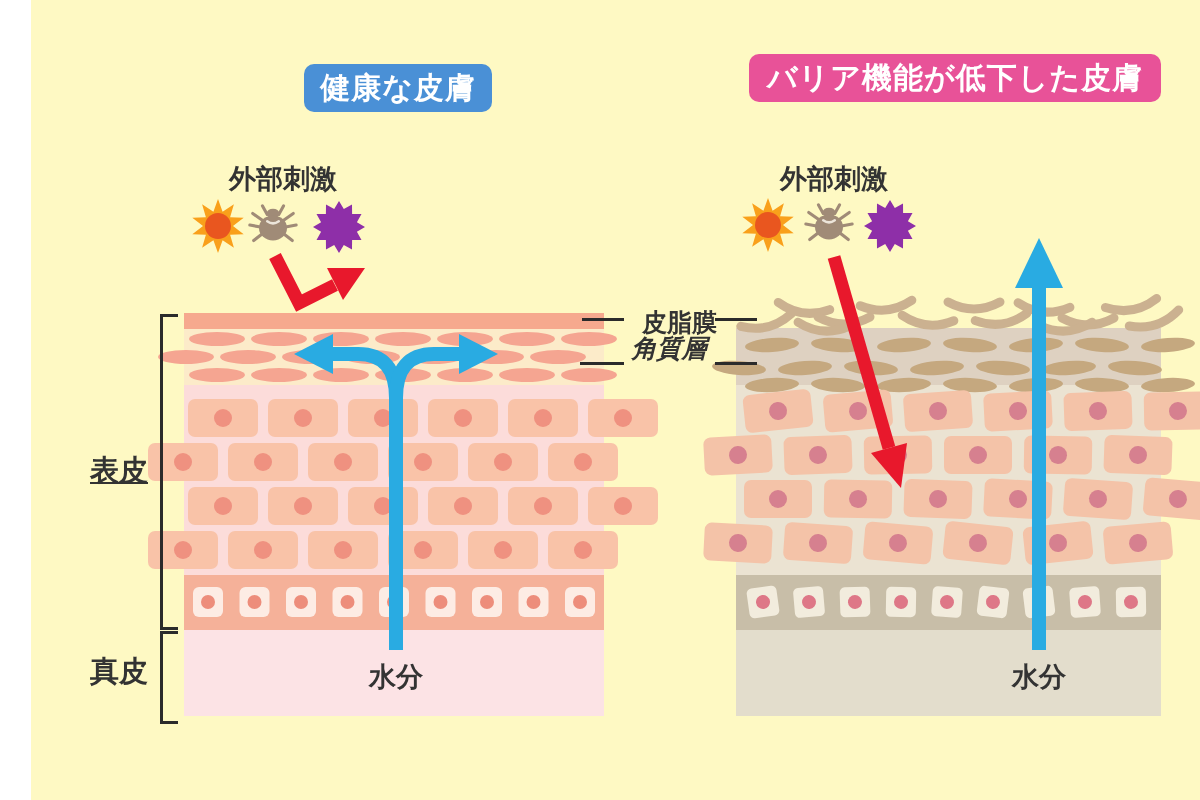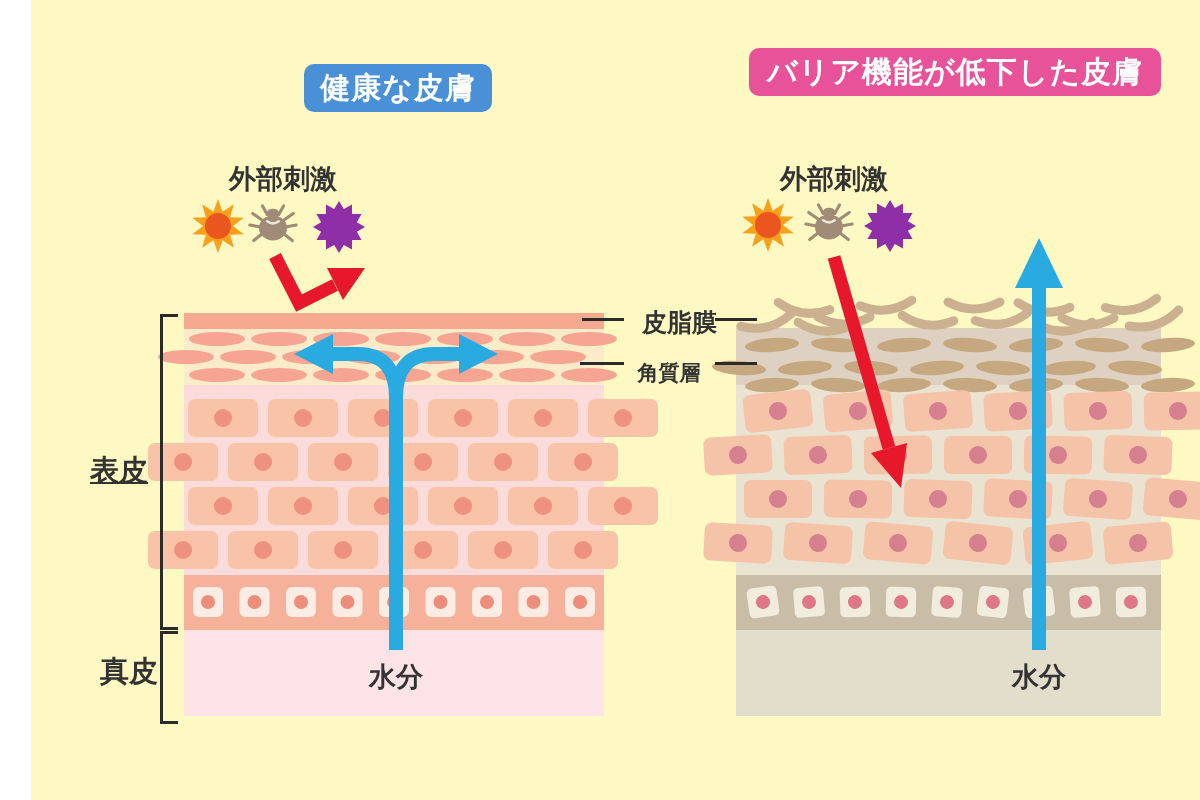--- a/index.html
+++ b/index.html
@@ -304,21 +304,21 @@
   <path d="M803 257 L858 448" stroke="#e8182c" stroke-width="13" fill="none"></path>
   <polygon points="870,488 876,443 840,453" fill="#e8182c"></polygon>
       </g>
       <g>
   <path d="M1008 650 L1008 286" stroke="#29abe2" stroke-width="14" fill="none"></path>
   <polygon points="984,288 1032,288 1008,238" fill="#29abe2"></polygon>
       </g>
     </svg>
 
   <div class="abs badge" style="left: 273px; top: 64px; width: 188px; height: 48px; background: rgb(74, 144, 214);">健康な皮膚</div>
-  <div class="abs badge" style="left: 718px; top: 48px; width: 412px; height: 48px; background: rgb(232, 82, 152);">バリア機能が低下した皮膚</div>
+  <div class="abs badge" style="left: 718px; top: 54px; width: 412px; height: 48px; background: rgb(232, 82, 152);">バリア機能が低下した皮膚</div>
 
   <div class="abs lbl" style="left: 172px; top: 161px; width: 160px; font-size: 27px; color: rgb(51, 51, 51);">外部刺激</div>
   <div class="abs lbl" style="left: 723px; top: 161px; width: 160px; font-size: 27px; color: rgb(51, 51, 51);">外部刺激</div>
 
   <div class="abs icon-slot" style="left:159px;top:198px;">
       <svg viewBox="-28 -28 56 56">
         <polygon points="0.0,-27.0 4.6,-14.3 15.9,-21.8 12.1,-8.8 25.7,-8.3 15.0,0.0 25.7,8.3 12.1,8.8 15.9,21.8 4.6,14.3 0.0,27.0 -4.6,14.3 -15.9,21.8 -12.1,8.8 -25.7,8.3 -15.0,0.0 -25.7,-8.3 -12.1,-8.8 -15.9,-21.8 -4.6,-14.3" fill="#f9a01b"></polygon>
         <circle r="13" fill="#e9561f"></circle>
       </svg>
     </div>
@@ -369,25 +369,25 @@
     </div>
   <div class="abs icon-slot" style="left:831px;top:198px;">
       <svg viewBox="-28 -28 56 56">
         <polygon points="0.0,-26.0 4.8,-17.9 13.0,-22.5 13.1,-13.1 22.5,-13.0 17.9,-4.8 26.0,0.0 17.9,4.8 22.5,13.0 13.1,13.1 13.0,22.5 4.8,17.9 0.0,26.0 -4.8,17.9 -13.0,22.5 -13.1,13.1 -22.5,13.0 -17.9,4.8 -26.0,0.0 -17.9,-4.8 -22.5,-13.0 -13.1,-13.1 -13.0,-22.5 -4.8,-17.9" fill="#8e2fa8"></polygon>
       </svg>
     </div>
 
   <div class="abs bracket" style="left:129px;top:314px;height:310px;"></div>
   <div class="abs bracket" style="left:129px;top:631px;height:87px;"></div>
   <div class="abs lbl" style="left: 52px; top: 451px; width: 72px; font-size: 29px; color: rgb(51, 51, 51); text-decoration: underline;">表皮</div>
-  <div class="abs lbl" style="left: 62px; top: 652px; width: 72px; font-size: 29px; color: rgb(51, 51, 51);">真皮</div>
+  <div class="abs lbl" style="left: 52px; top: 652px; width: 72px; font-size: 29px; color: rgb(51, 51, 51);">真皮</div>
 
   <div class="abs dash" style="left:551px;top:318px;width:42px;"></div>
   <div class="abs dash" style="left:684px;top:318px;width:42px;"></div>
   <div class="abs lbl" style="left: 590px; top: 306px; width: 96px; font-size: 25px; color: rgb(51, 51, 51); text-align: right;">皮脂膜</div>
   <div class="abs dash" style="left:549px;top:362px;width:44px;"></div>
   <div class="abs dash" style="left:684px;top:362px;width:42px;"></div>
-  <div class="abs lbl" style="left: 590px; top: 359px; width: 96px; font-size: 21px; color: rgb(51, 51, 51);">角質層</div>
+  <div class="abs lbl" style="left: 590px; top: 332px; width: 96px; font-size: 25px; color: rgb(51, 51, 51); font-style: italic;">角質層</div>
 
   <div class="abs lbl" style="left: 325px; top: 659px; width: 80px; font-size: 27px; color: rgb(51, 51, 51);">水分</div>
   <div class="abs lbl" style="left: 968px; top: 659px; width: 80px; font-size: 27px; color: rgb(51, 51, 51);">水分</div>
 
 </div>
 
 </body></html>

